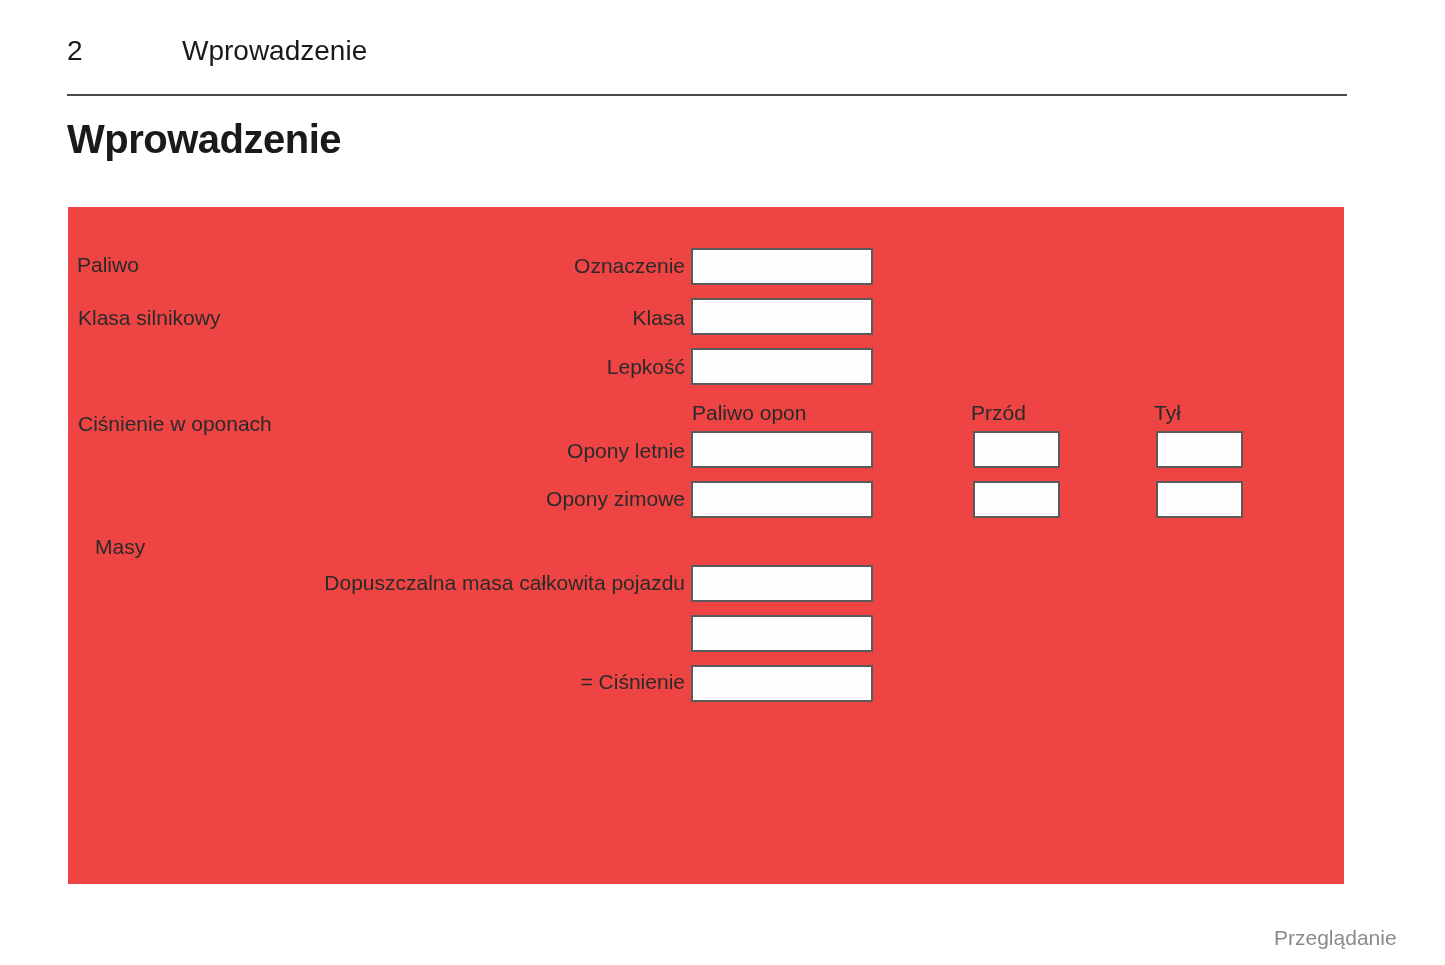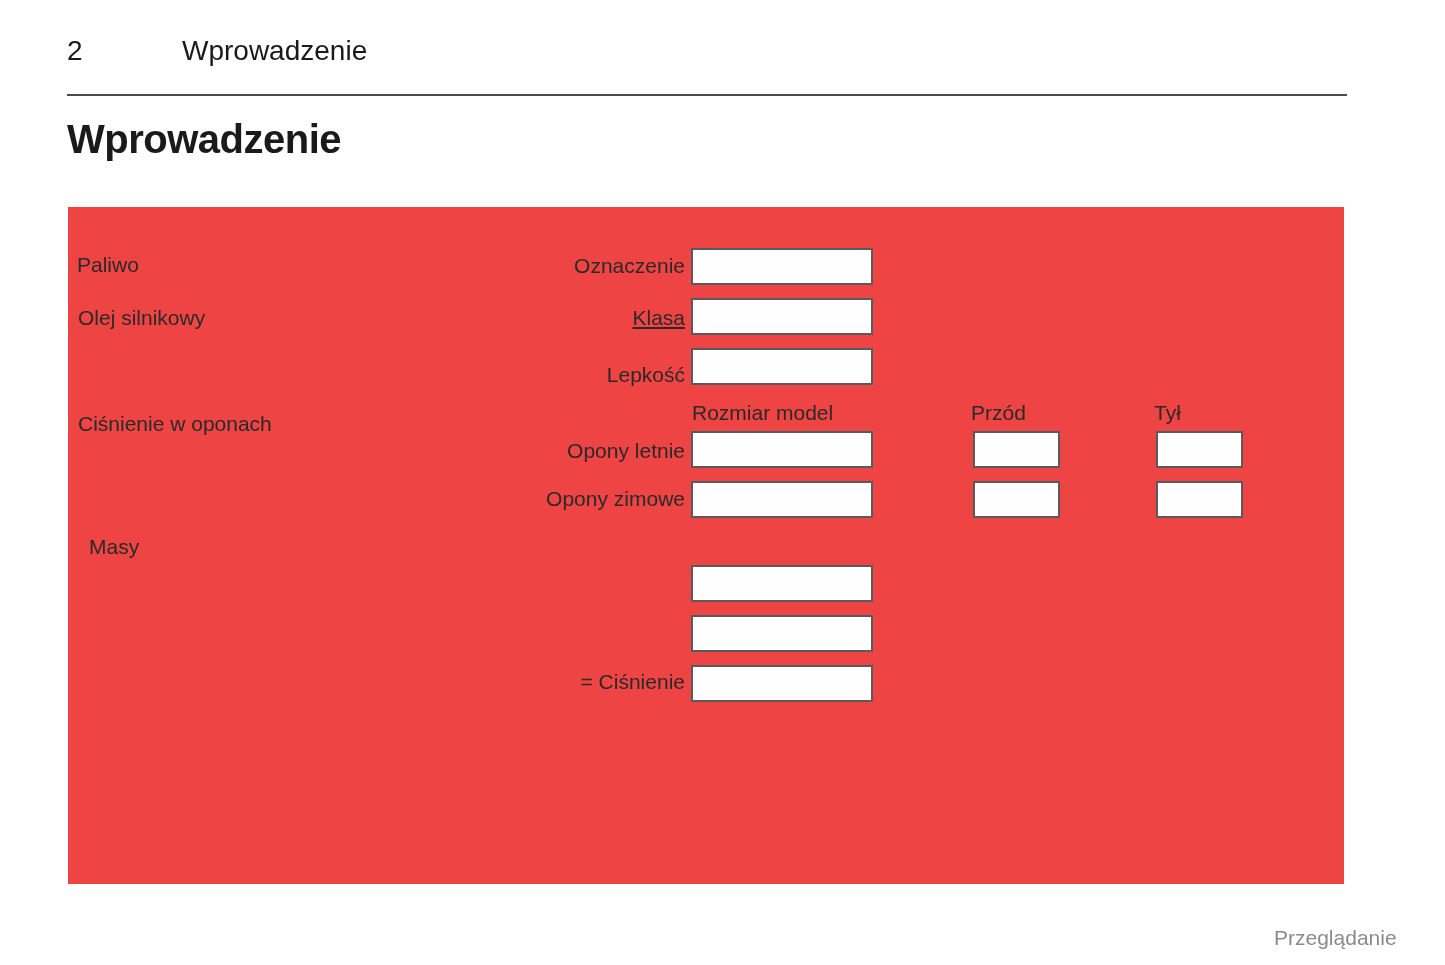--- a/index.html
+++ b/index.html
@@ -29,41 +29,42 @@
 <div class="running-title">Wprowadzenie</div>
 <div class="header-rule"></div>
 <h1 class="page-title" style="margin:0;">Wprowadzenie</h1>
 
 <div class="panel">
 
   <div class="lbl" style="left:9px; top:46px;">Paliwo</div>
   <div class="lbl right" style="right:659px; top:47px;">Oznaczenie</div>
   <div class="box wide" style="left:623px; top:41px;"></div>
 
-  <div class="lbl" style="left:10px; top:99px;">Olej silnikowy</div>
-  <div class="lbl right" style="right:659px; top:99px;text-decoration:underline;">Klasa</div>
+  <div class="lbl" style="left:10px; top:99px;">Klasa silnikowy</div>
+  <div class="lbl right" style="right:659px; top:99px;">Klasa</div>
   <div class="box wide" style="left:623px; top:91px;"></div>
-  <div class="lbl right" style="right:659px; top:156px;">Lepkość</div>
+  <div class="lbl right" style="right:659px; top:148px;">Lepkość</div>
   <div class="box wide" style="left:623px; top:141px;"></div>
 
   <div class="lbl" style="left:10px; top:205px;text-align:center;">Ciśnienie w oponach</div>
-  <div class="lbl" style="left:624px; top:194px;">Rozmiar model</div>
+  <div class="lbl" style="left:624px; top:194px;">Paliwo opon</div>
   <div class="lbl" style="left:903px; top:194px;">Przód</div>
   <div class="lbl" style="left:1086px; top:194px;">Tył</div>
 
   <div class="lbl right" style="right:659px; top:232px;">Opony letnie</div>
   <div class="box wide" style="left:623px; top:224px;"></div>
   <div class="box small" style="left:905px; top:224px;"></div>
   <div class="box small" style="left:1088px; top:224px;"></div>
 
   <div class="lbl right" style="right:659px; top:280px;">Opony zimowe</div>
   <div class="box wide" style="left:623px; top:274px;"></div>
   <div class="box small" style="left:905px; top:274px;"></div>
   <div class="box small" style="left:1088px; top:274px;"></div>
 
-  <div class="lbl" style="left:21px; top:328px;">Masy</div>
+  <div class="lbl" style="left:27px; top:328px;">Masy</div>
+  <div class="lbl right" style="right:659px; top:364px;">Dopuszczalna masa całkowita pojazdu</div>
   <div class="box wide" style="left:623px; top:358px;"></div>
   <div class="box wide" style="left:623px; top:408px;"></div>
   <div class="lbl right" style="right:659px; top:463px;">= Ciśnienie</div>
   <div class="box wide" style="left:623px; top:458px;"></div>
 </div>
 
 <a class="footer-link">Przeglądanie</a>
 
 </body></html>

